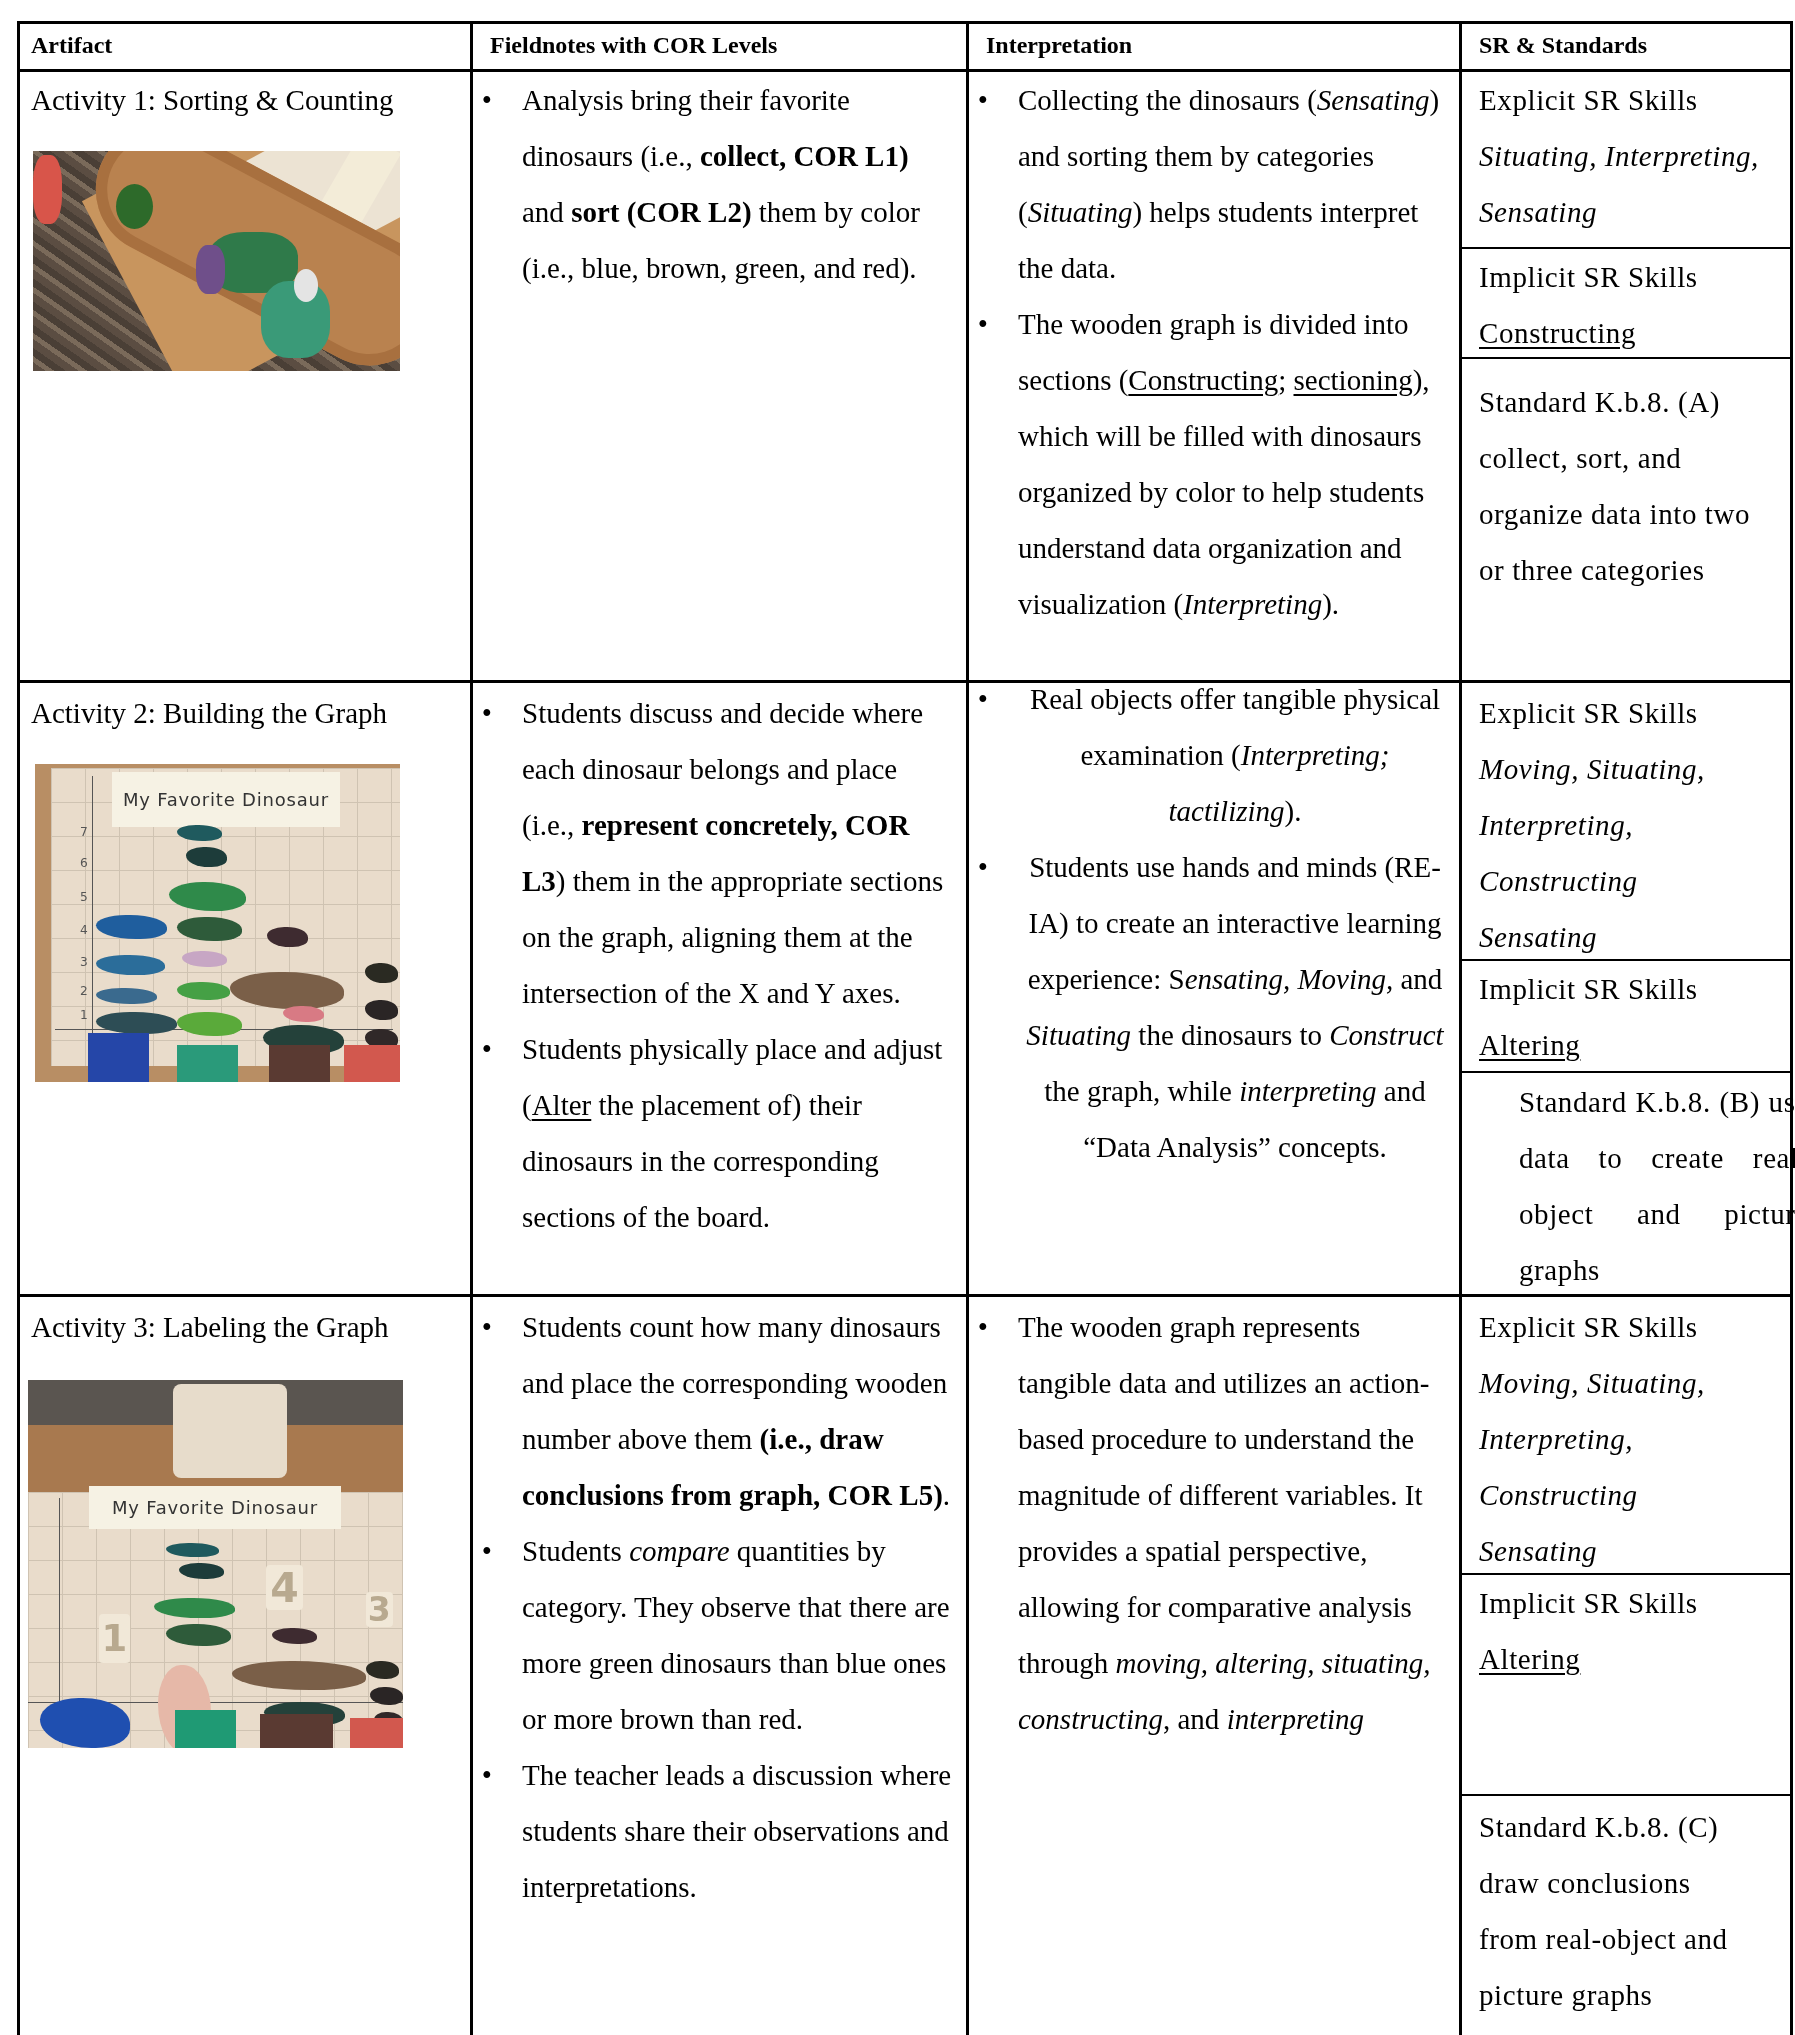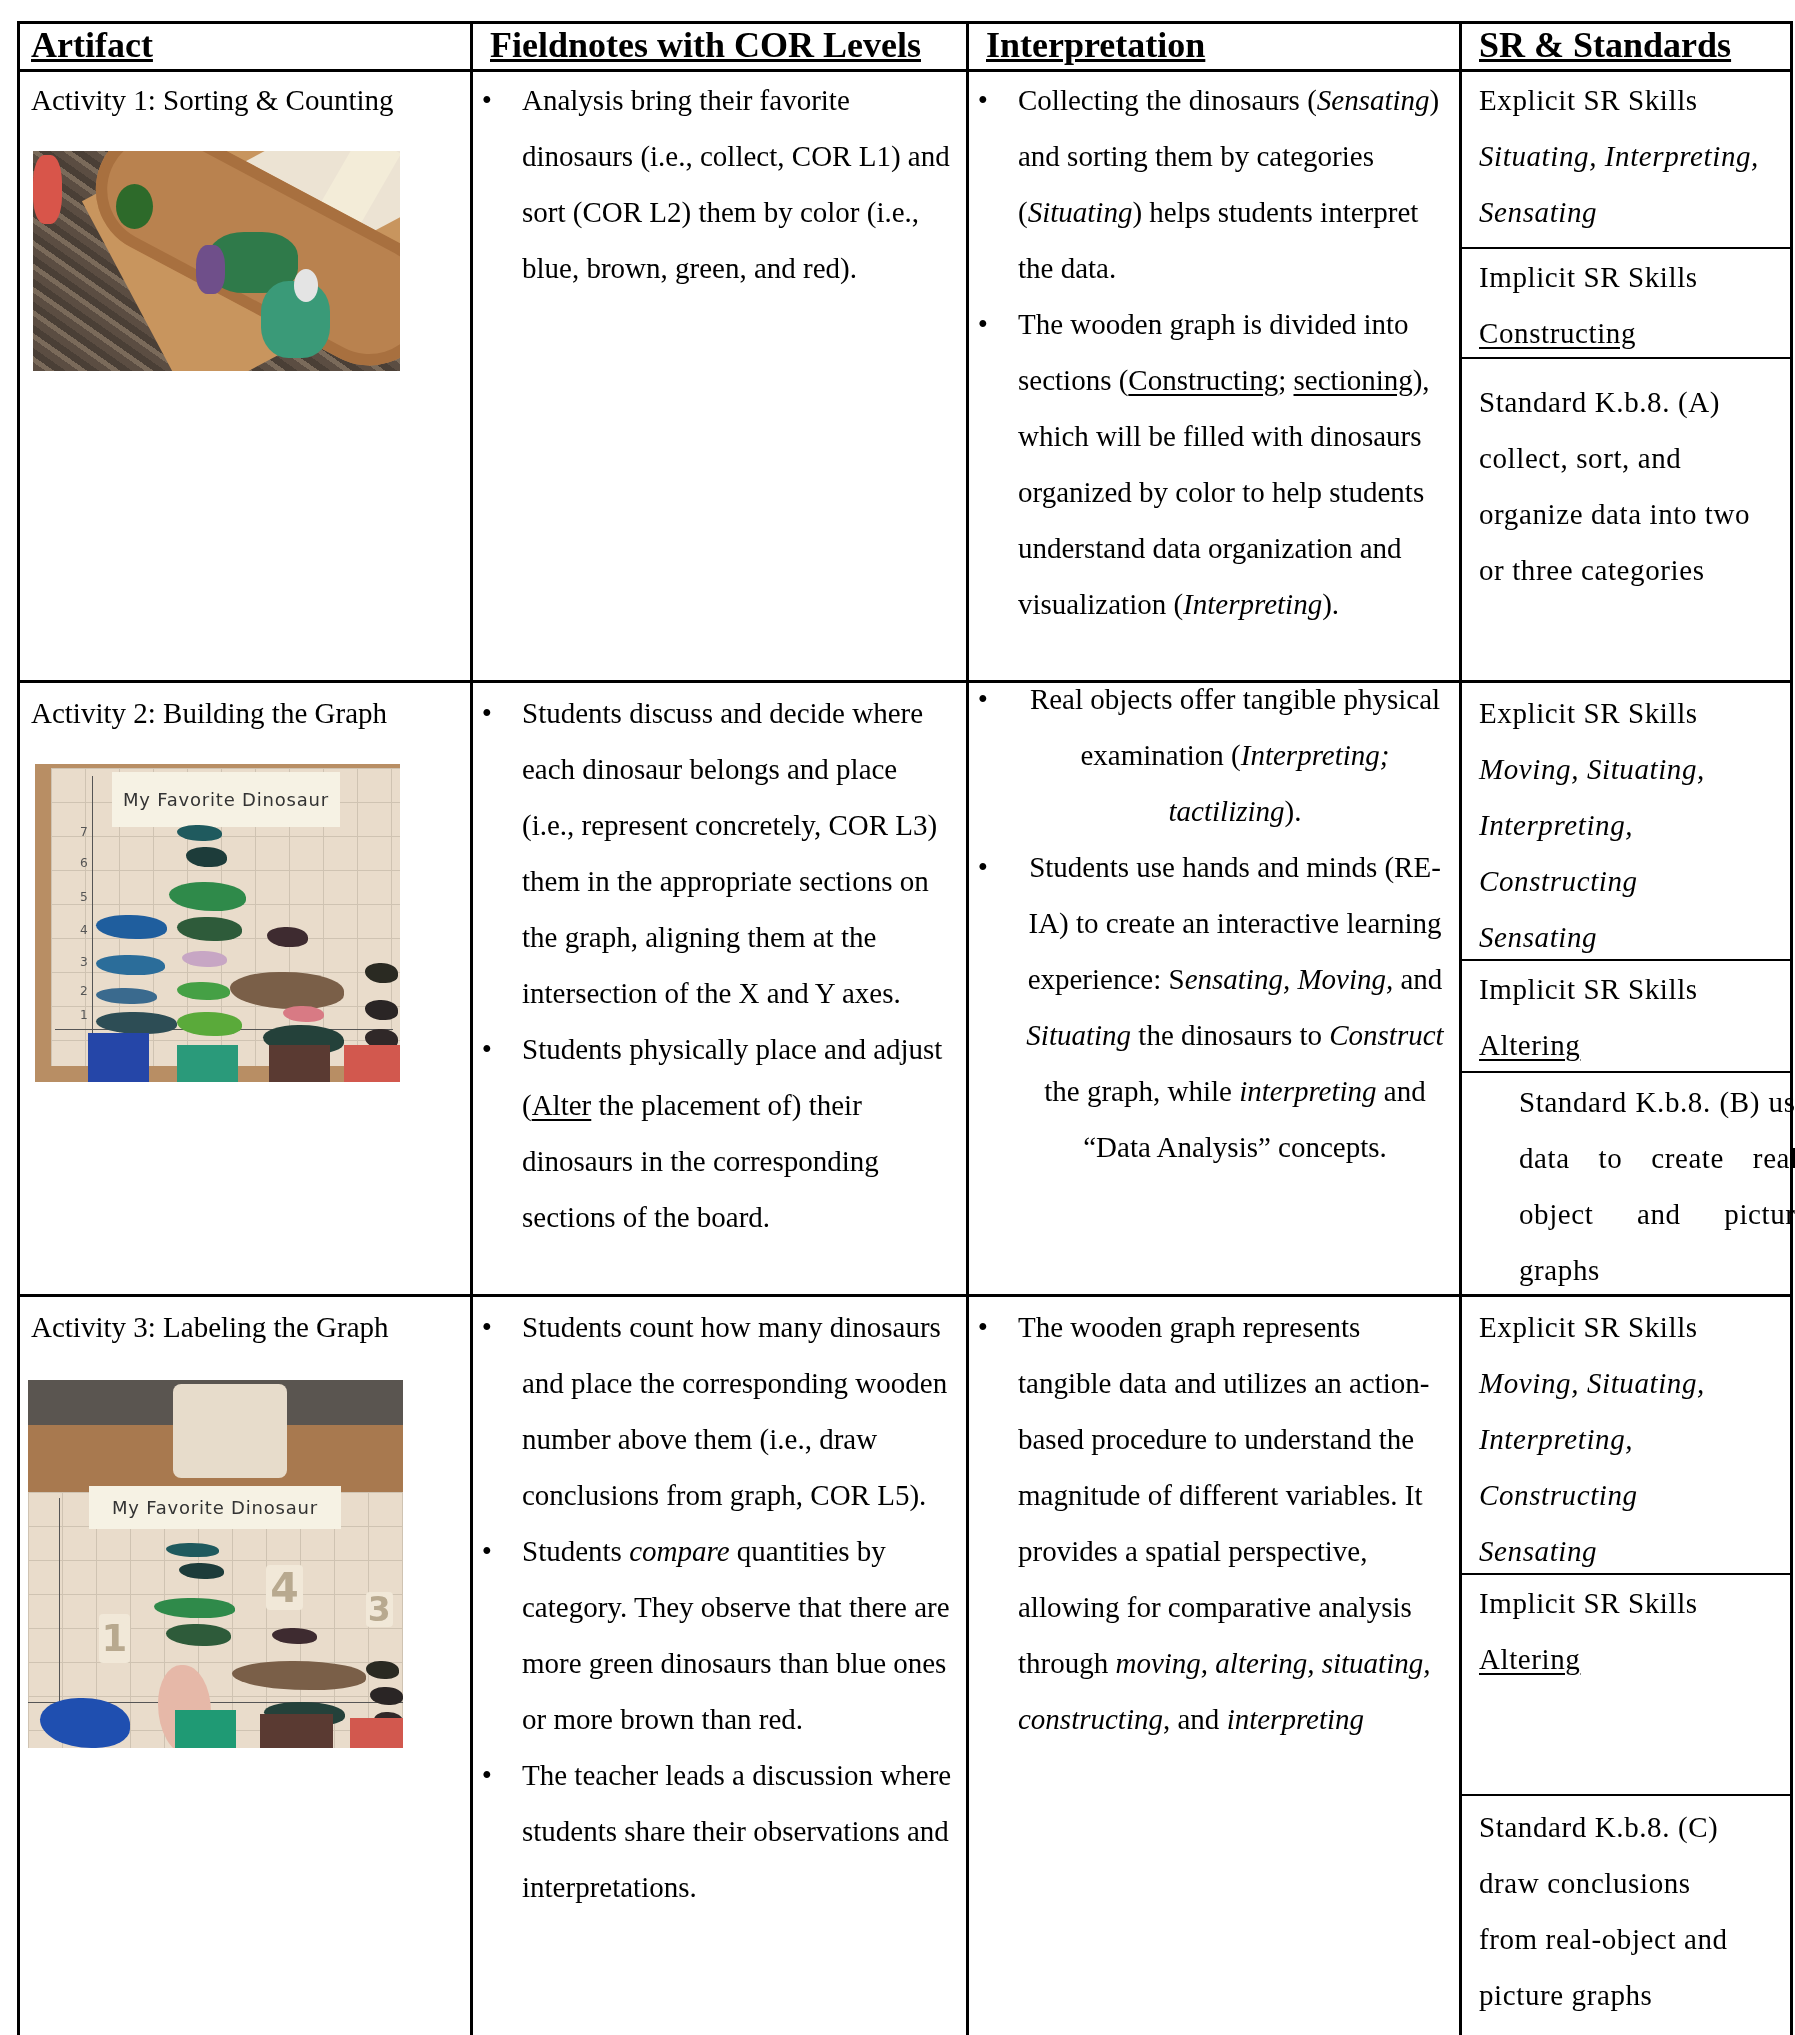--- a/index.html
+++ b/index.html
@@ -3,23 +3,23 @@
 <meta charset="utf-8">
 <style>
   html, body { margin:0; padding:0; background:#ffffff; }
   body { width:1795px; height:2191px; position:relative; overflow:hidden;
          font-family:"Liberation Serif","DejaVu Serif",serif; color:#000; }
   .tbl { position:absolute; left:16.7px; top:21px; width:1776px; height:2164px;
          border:3.7px solid #000; box-sizing:border-box; }
   .hline { position:absolute; background:#000; height:2.8px; }
   .vline { position:absolute; background:#000; width:2.8px; }
   .thin  { position:absolute; background:#000; height:2px; }
-  .hdr { position:absolute; font-weight:bold; font-size:36px; line-height:49px; white-space:nowrap;text-decoration:underline; }
+  .hdr { position:absolute; font-weight:bold; font-size:24px; line-height:49px; white-space:nowrap; }
   .cell-text { position:absolute; font-size:29px; line-height:56px; }
-  .cell-text .b { font-weight:normal; }
+  .cell-text .b { font-weight:bold; }
   .cell-text .i { font-style:italic; }
   .cell-text .u { text-decoration:underline; text-decoration-thickness:2px; text-underline-offset:4.1px; }
   ul.bl { list-style:none; margin:0; padding:0; }
   ul.bl li { position:relative; padding-left:46px; }
   ul.bl li::before { content:"\2022"; position:absolute; left:5.7px; top:0; font-size:29px; }
   .sr-text { position:absolute; font-size:29px; line-height:56px; letter-spacing:0.6px; }
   .justify { text-align:justify; text-align-last:left;margin-left:40px; }
   .photo { position:absolute; overflow:hidden; }
   
   .p1 { background:#6b5a4a; }

